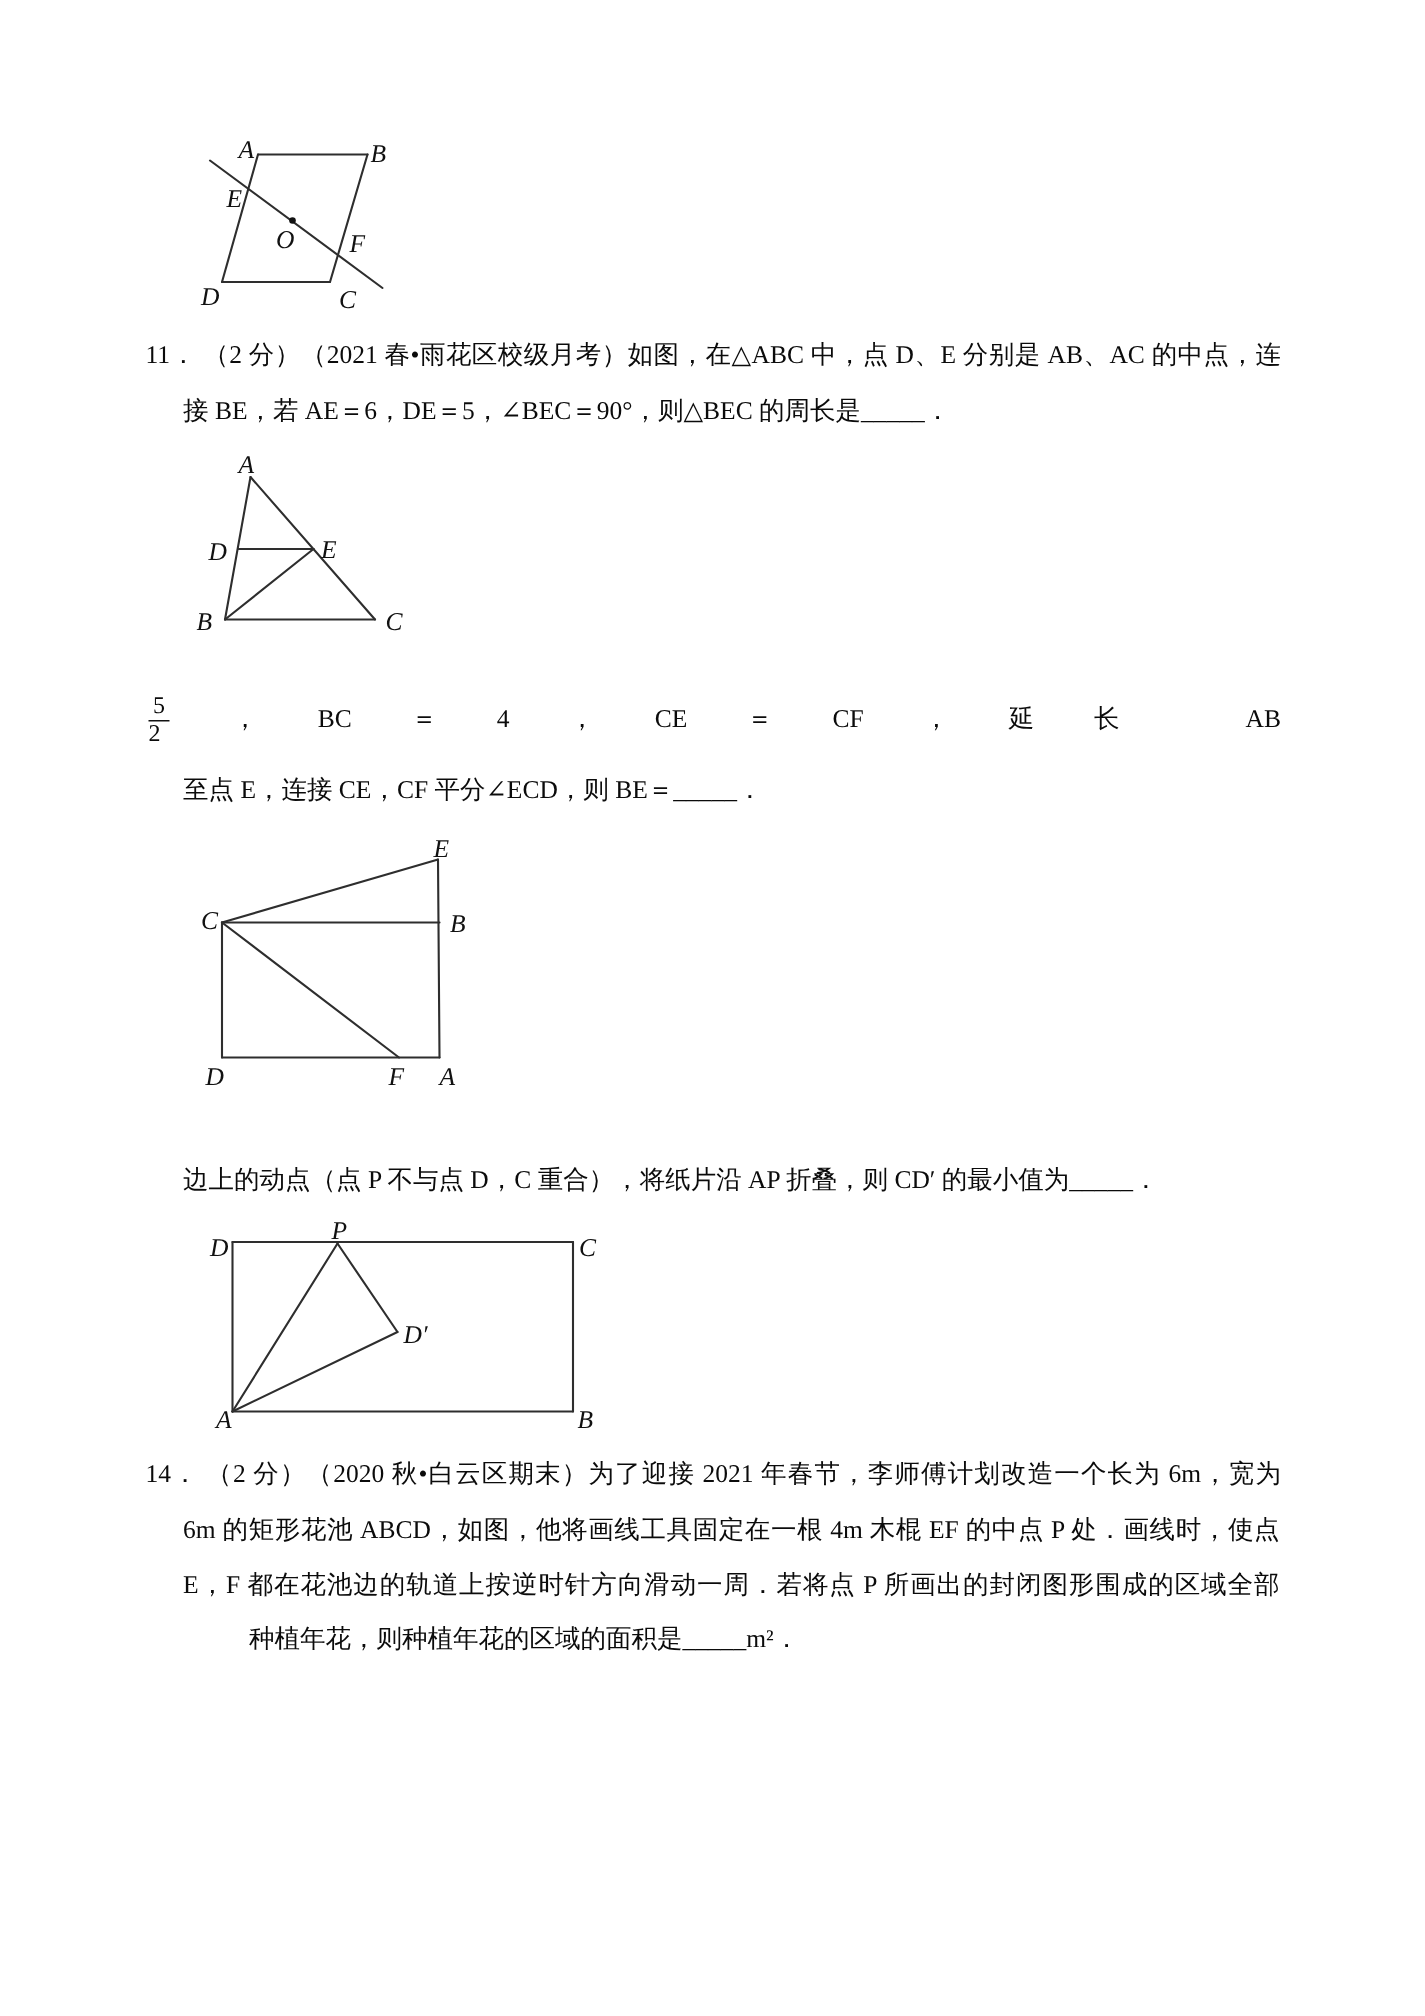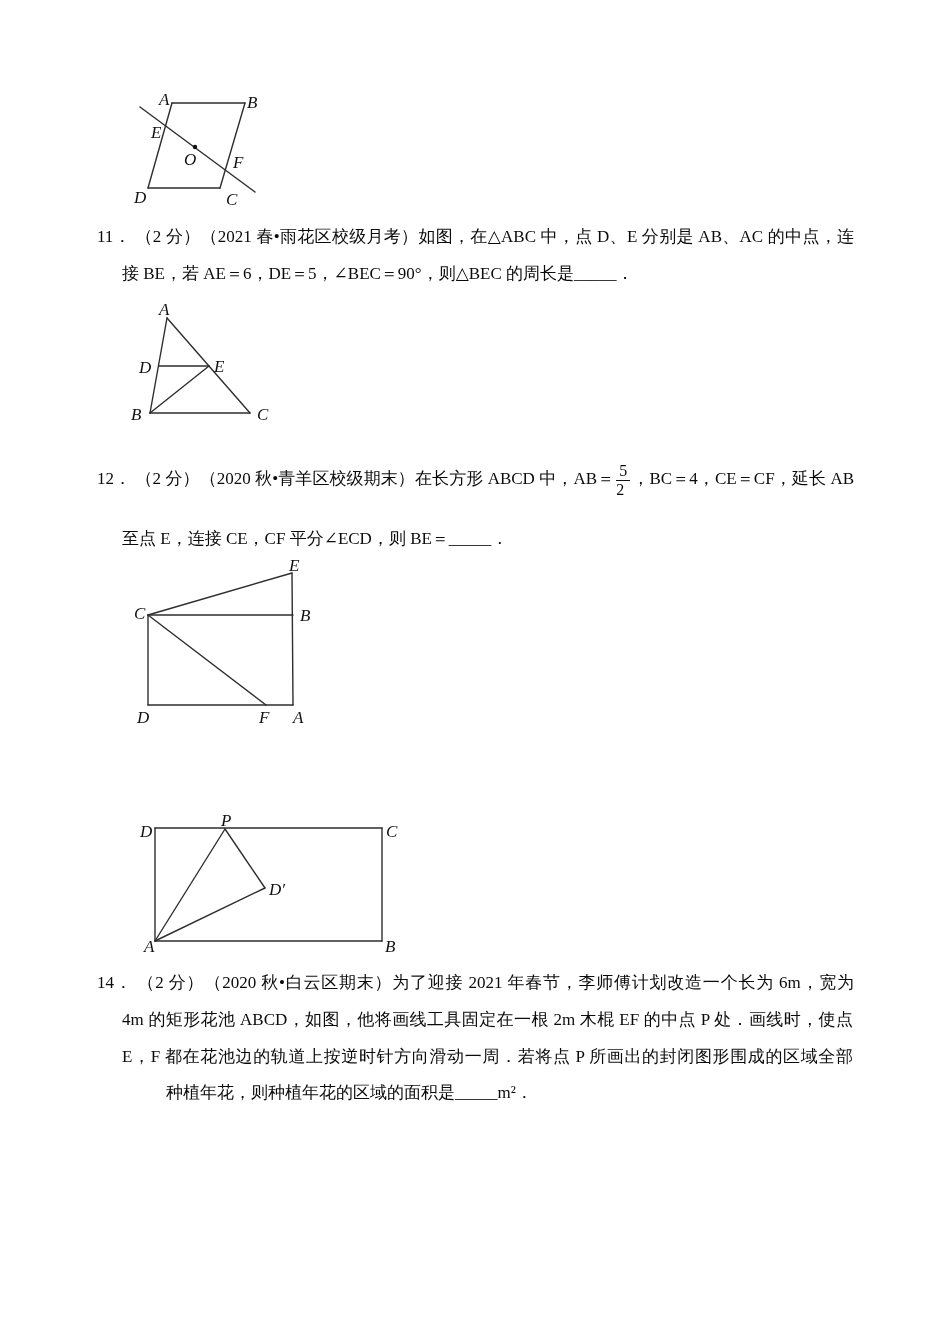--- a/index.html
+++ b/index.html
@@ -82,57 +82,58 @@
       <line x1="29" y1="66" x2="79" y2="66"></line>
       <line x1="20" y1="113" x2="79" y2="66"></line>
       <text x="29" y="15">A</text>
       <text x="9" y="73">D</text>
       <text x="84" y="72">E</text>
       <text x="1" y="120">B</text>
       <text x="127" y="120">C</text>
     </svg>
   </div>
 
-  <div class="tline jl w1 fracline" style="left:97px; top:462px;"><span>12． （2 分）（2020 秋•青羊区校级期末）在长方形 ABCD 中，AB＝</span><span class="frac"><span class="fnum">5</span><span class="fden">2</span></span><span>，BC＝4，CE＝CF，延长 AB</span></div>
-  <div class="tline" style="left:122px; top:518px;margin-top:12px;">至点 E，连接 CE，CF 平分∠ECD，则 BE＝_____．</div>
+  <div class="tline jl w1 fracline" style="left:97px; top:462px;"><span class="frac"><span class="fnum">5</span><span class="fden">2</span></span><span>，BC＝4，CE＝CF，延长 AB</span></div>
+  <div class="tline" style="left:122px; top:518px;">至点 E，连接 CE，CF 平分∠ECD，则 BE＝_____．</div>
 
   <div class="fig" style="left:132px; top:558px;">
     <svg width="185" height="172" viewBox="0 0 185 172">
       <line x1="16" y1="57" x2="161" y2="57"></line>
       <line x1="161" y1="147" x2="160" y2="15"></line>
       <line x1="161" y1="147" x2="16" y2="147"></line>
       <line x1="16" y1="147" x2="16" y2="57"></line>
       <line x1="16" y1="57" x2="160" y2="15"></line>
       <line x1="16" y1="57" x2="134" y2="147"></line>
       <text x="157" y="13">E</text>
       <text x="2" y="61">C</text>
       <text x="168" y="63">B</text>
       <text x="5" y="165">D</text>
       <text x="127" y="165">F</text>
       <text x="161" y="165">A</text>
     </svg>
   </div>
 
+  <div class="tline" style="left:122px; top:778px;">边上的动点（点 P 不与点 D，C 重合），将纸片沿 AP 折叠，则 CD′ 的最小值为_____．</div>
 
   <div class="fig" style="left:138px; top:813px;">
     <svg width="270" height="150" viewBox="0 0 270 150">
       <line x1="17" y1="15" x2="244" y2="15"></line>
       <line x1="244" y1="15" x2="244" y2="128"></line>
       <line x1="244" y1="128" x2="17" y2="128"></line>
       <line x1="17" y1="128" x2="17" y2="15"></line>
       <line x1="17" y1="128" x2="87" y2="16"></line>
       <line x1="87" y1="16" x2="127" y2="75"></line>
       <line x1="17" y1="128" x2="127" y2="75"></line>
       <text x="2" y="24">D</text>
       <text x="83" y="13">P</text>
       <text x="248" y="24">C</text>
       <text x="131" y="82">D′</text>
       <text x="6" y="139">A</text>
       <text x="247" y="139">B</text>
     </svg>
   </div>
 
   <div class="tline jl w1" style="left:97px; top:974px;">14． （2 分）（2020 秋•白云区期末）为了迎接 2021 年春节，李师傅计划改造一个长为 6m，宽为</div>
-  <div class="tline jl w2" style="left:122px; top:1011px;">4m 的矩形花池 ABCD，如图，他将画线工具固定在一根 2m 木棍 EF 的中点 P 处．画线时，使点</div>
+  <div class="tline jl w2" style="left:122px; top:1011px;">6m 的矩形花池 ABCD，如图，他将画线工具固定在一根 4m 木棍 EF 的中点 P 处．画线时，使点</div>
   <div class="tline jl w2" style="left:122px; top:1048px;">E，F 都在花池边的轨道上按逆时针方向滑动一周．若将点 P 所画出的封闭图形围成的区域全部</div>
   <div class="tline" style="left:122px; top:1084px;margin-left:44px;">种植年花，则种植年花的区域的面积是_____m²．</div>
 
 </div>
 
 </body></html>

